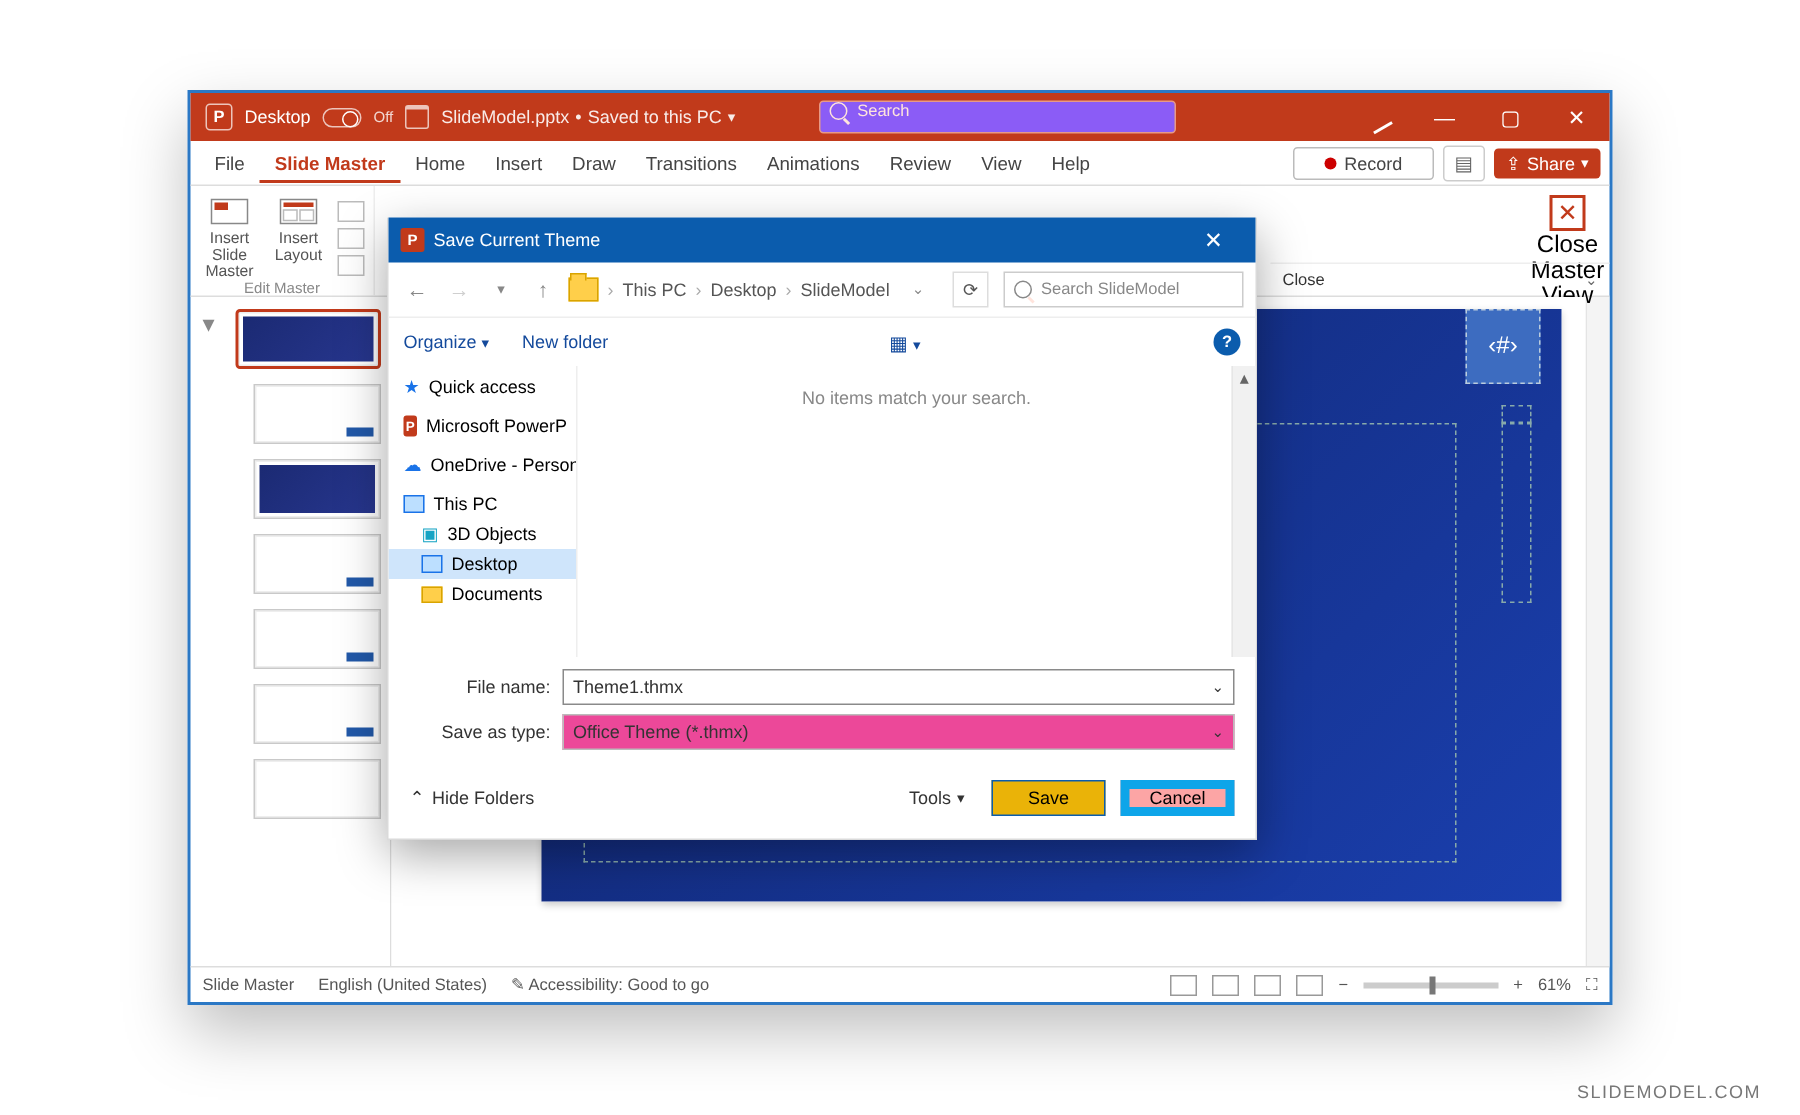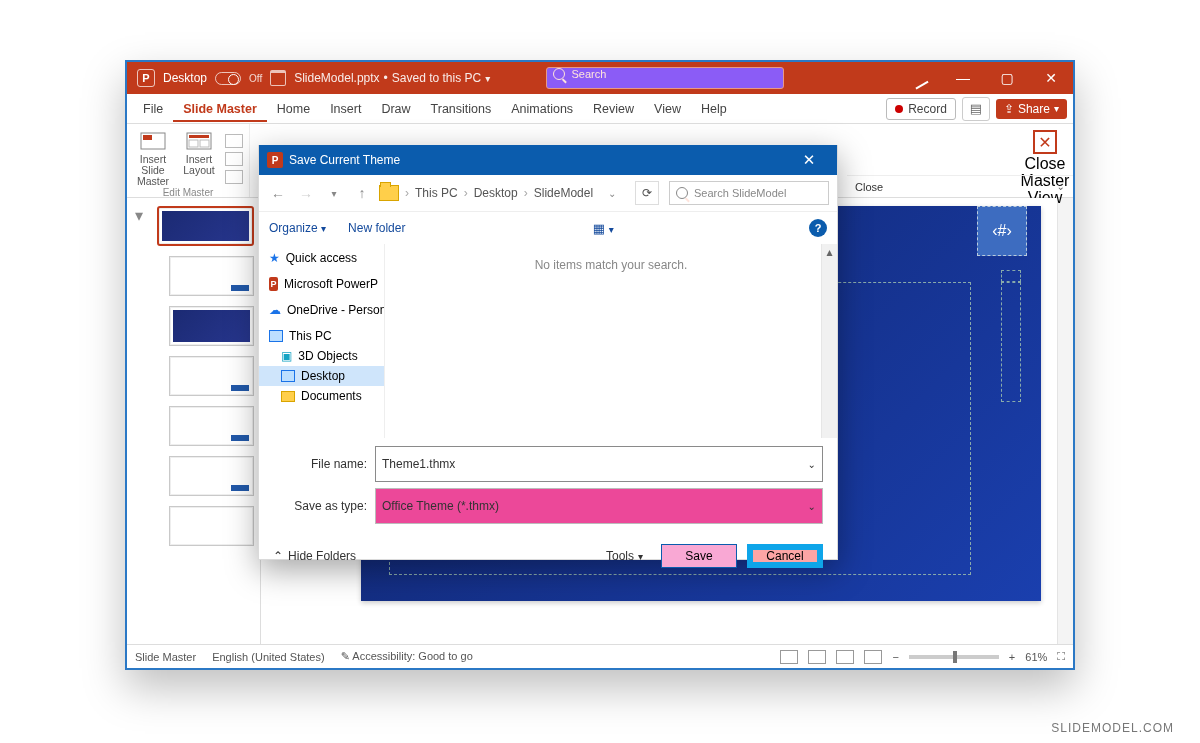--- a/index.html
+++ b/index.html
@@ -14,21 +14,21 @@
   .tb-title { display:flex; align-items:center; gap:4px; opacity:.9; }
   .tb-search { margin:0 auto; width:238px; height:22px; background:#8b5cf6; border:1px solid #e89985; border-radius:3px; display:flex; align-items:flex-start; padding-left:6px; gap:6px; font-size:11px; color:#ffe4dc; }
   .search-glass { width:12px; height:12px; border:1.5px solid #ffe4dc; border-radius:50%; position:relative; }
   .search-glass::after { content:""; position:absolute; width:5px; height:1.5px; background:#ffe4dc; bottom:-2px; right:-3px; transform:rotate(45deg); }
   .tb-right { display:flex; align-items:center; gap:0; padding-right:0; margin-left:auto; }
   .tb-btn { width:44px; height:32px; display:flex; align-items:center; justify-content:center; color:#fff; font-size:14px; }
   .menubar { height:30px; display:flex; align-items:center; border-bottom:1px solid #ddd; padding:0 6px; gap:0; font-size:12.5px; color:#444; }
   .menubar .mi { padding:6px 10px; }
   .menubar .mi.active { color:#c13a1b; border-bottom:2px solid #c13a1b; font-weight:600; padding-bottom:4px; }
   .menubar-right { margin-left:auto; display:flex; gap:6px; align-items:center; }
-  .record-btn { border:1px solid #bbb; border-radius:3px; padding:3px 8px; display:flex; align-items:center; gap:5px; font-size:12px; }
+  .record-btn { border:1px solid #bbb; border-radius:3px; padding:3px 20px; display:flex; align-items:center; gap:5px; font-size:12px; }
   .rec-dot { width:8px; height:8px; background:#c00; border-radius:50%; }
   .icon-btn { width:28px; height:24px; border:1px solid #ccc; border-radius:3px; display:flex; align-items:center; justify-content:center; color:#666; font-size:13px;}
   .share-btn { background:#c13a1b; color:#fff; border-radius:3px; padding:3px 8px; font-size:12px; display:flex; align-items:center; gap:4px; }
   .ribbon { height:74px; border-bottom:1px solid #ddd; display:flex; position:relative; }
   .ribbon-grp { display:flex; flex-direction:column; align-items:center; font-size:10.5px; color:#555; border-right:1px solid #eee; padding:6px 6px 2px; }
   .rg-row { display:flex; gap:6px; }
   .rg-big { display:flex; flex-direction:column; align-items:center; gap:2px; width:40px; }
   .rg-big svg { width:26px; height:22px; }
   .rg-lbl { text-align:center; line-height:1.05; }
   .rg-title { margin-top:auto; color:#888; font-size:10px; }
@@ -86,31 +86,31 @@
   .ico-cloud { color:#1a73e8;}
   .ico-pc { width:14px; height:12px; border:1px solid #1a73e8; background:#bcdfff;}
   .ico-fold { width:14px; height:11px; background:#ffcf4a; border:1px solid #d9a400;}
   .ico-3d { color:#16a4c4;}
   .files { flex:1; display:flex; align-items:flex-start; justify-content:center; color:#888; font-size:12px; padding-top:14px; position:relative;}
   .files-scroll { position:absolute; right:0; top:0; width:16px; height:100%; background:#f1f1f1; border-left:1px solid #e6e6e6;}
   .files-scroll .up { position:absolute; top:0; left:0; right:0; height:16px; display:flex;align-items:center;justify-content:center; color:#666;}
   .dlg-fields { padding:8px 14px 0; font-size:12px; color:#333;}
   .field-row { display:flex; align-items:center; gap:8px; margin-bottom:6px;}
   .field-row .lbl { width:94px; text-align:right; }
-  .field-row .inp { flex:1; height:36px; border:1px solid #8a8a8a; padding:0 6px; font-size:12px; display:flex; align-items:center; justify-content:space-between; background:#fff;}
+  .field-row .inp { flex:1; height:24px; border:1px solid #8a8a8a; padding:0 6px; font-size:12px; display:flex; align-items:center; justify-content:space-between; background:#fff;}
   .field-row .inp.sel { background:#ec4899; border:1px solid #bbb;}
   .meta-row { display:flex; gap:40px; padding:6px 0 0 48px; font-size:12px;}
   .meta-row .ml { color:#666;}
   .meta-row .mv { color:#144a9c;}
   .dlg-foot { display:flex; align-items:center; padding:14px 14px 0; font-size:12px;}
   .dlg-foot .hf { display:flex; align-items:center; gap:5px; color:#333;}
   .dlg-foot .right { margin-left:auto; display:flex; align-items:center; gap:10px;}
   .tools { display:flex; align-items:center; gap:4px; color:#333; margin-right:8px;}
   .btn { width:76px; height:24px; border:6px solid #0ea5e9; background:#fca5a5; display:flex; align-items:center; justify-content:center; font-size:12px;}
-  .btn.primary { border:1.5px solid #0b5cad; background:#f9a8d4;text-align:right;}
+  .btn.primary { border:1.5px solid #0b5cad; background:#eab308;text-align:right;}
   .watermark { position:absolute; right:26px; bottom:8px; font-size:12px; letter-spacing:1px; color:#777;}
   .chev { font-size:10px; }
   .pen-ico { width:14px; height:14px; border-bottom:2px solid #fff; transform:rotate(-30deg); position:relative; top:2px;}
 </style>
 </head>
 <body>
 
 <div class="frame">
 
   <div class="titlebar">

